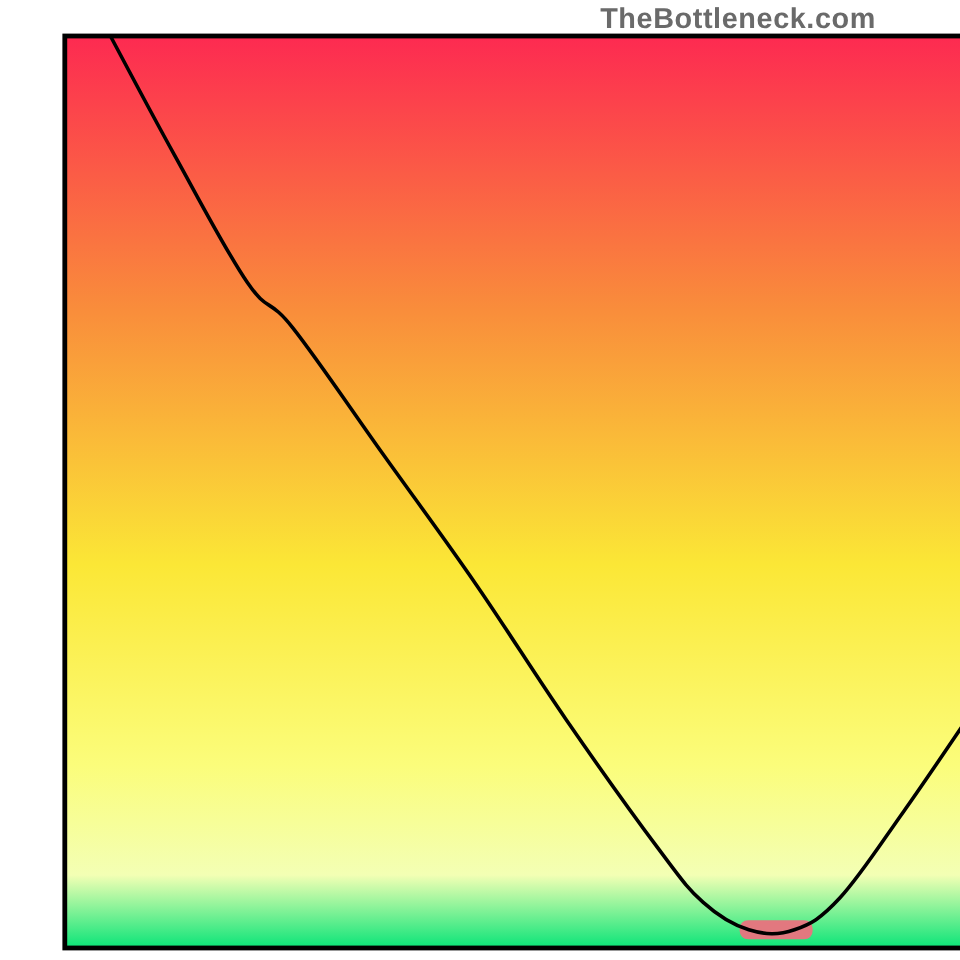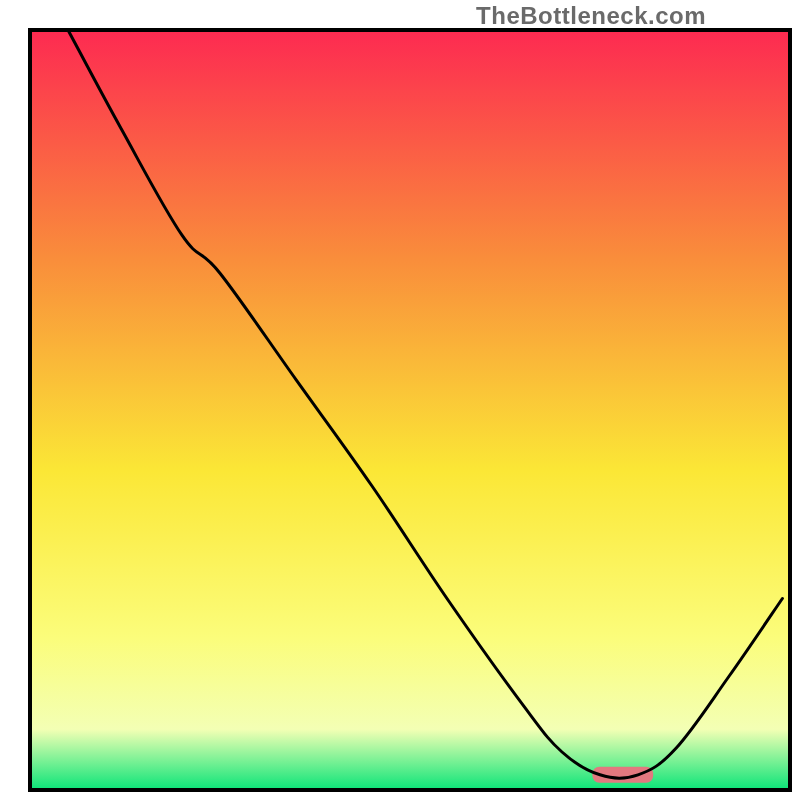--- a/index.html
+++ b/index.html
@@ -7,20 +7,21 @@
     padding: 0;
     width: 800px;
     height: 800px;
     background: #ffffff;
     font-family: Arial, Helvetica, sans-serif;
   }
   .container {
     position: relative;
     width: 716px;
     height: 800px;
+    padding-left: 24px;
   }
   .watermark {
     position: absolute;
     top: 2px;
     right: 10px;
     font-size: 24px;
     font-weight: bold;
     color: #6a6a6a;
     letter-spacing: 0.5px;
   }

